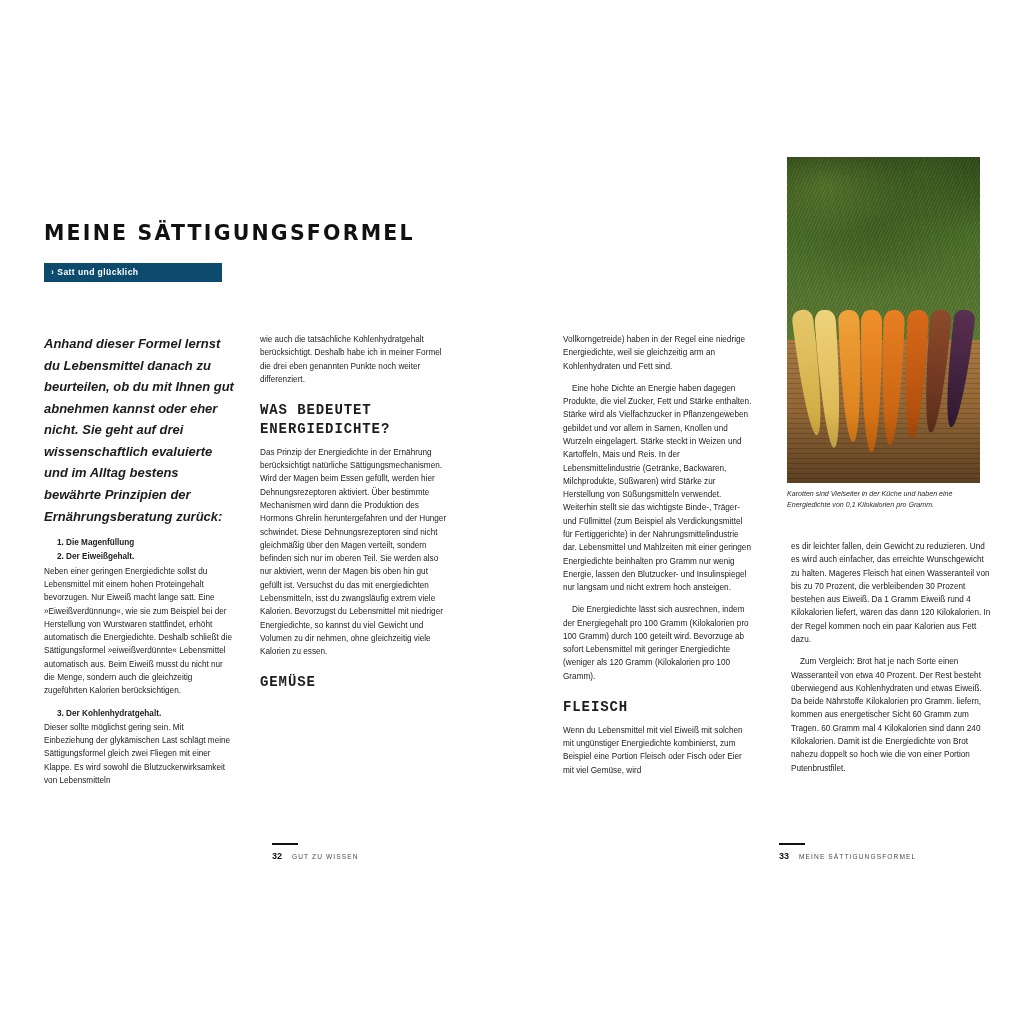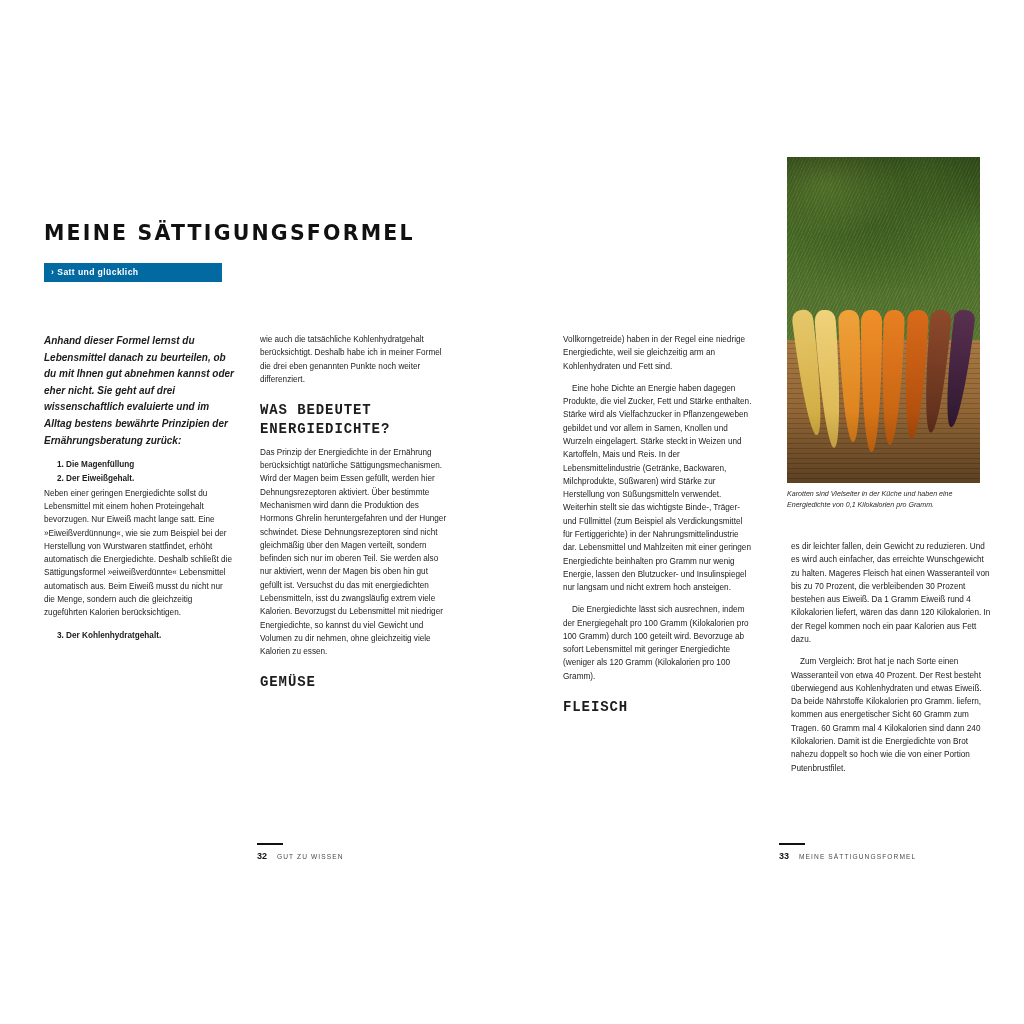--- a/index.html
+++ b/index.html
@@ -32,21 +32,21 @@
     font-size: 20.5px;
     font-weight: bold;
     letter-spacing: 2.2px;
     color: #111111;
     margin: 0;
     line-height: 1.1;
     font-family: "DejaVu Sans", sans-serif;
   }
   .subtitle-bar {
     margin-top: 18px;
-    background: #0369a1;
+    background: #0c4a6e;
     color: #ffffff;
     display: inline-block;
     padding: 4px 10px 5px 7px;
     font-size: 8.6px;
     font-weight: bold;
     letter-spacing: 0.4px;
     min-width: 178px;
     box-sizing: border-box;
   }
   .subtitle-bar .chev {
@@ -63,21 +63,21 @@
     line-height: 1.62;
     color: #1c1c1c;
     text-align: left;
   }
   .col p {
     margin: 0 0 9px 0;
   }
   .col .lead {
     font-style: italic;
     font-weight: bold;
-    font-size: 10px;
+    font-size: 13px;
     line-height: 1.66;
   }
   .col .run-head {
     font-weight: bold;
     margin: 0 0 1px 13px;
   }
   .col .sec-head {
     font-weight: bold;
     font-size: 14px;
     letter-spacing: 0.9px;
@@ -202,55 +202,57 @@
   .folio .num {
     font-weight: bold;
     font-size: 9px;
   }
   .folio .label {
     font-size: 6.6px;
     letter-spacing: 1.1px;
     color: #4a4a4a;
     text-transform: uppercase;
   }
-  #folio-left { left: 257px; }
+  #folio-left { left: 272px; }
   #folio-right { left: 779px; }
 </style>
 </head>
 <body>
 
 <div class="page">
 
   <div class="title-block">
     <h1 class="chapter-title">MEINE SÄTTIGUNGSFORMEL</h1>
     <div class="subtitle-bar">
       <span class="chev">›</span><span>Satt und glücklich</span>
     </div>
   </div>
 
   <div class="col" id="col1">
     <p class="lead">Anhand dieser Formel lernst du Lebensmittel danach zu beurteilen, ob du mit Ihnen gut abnehmen kannst oder eher nicht. Sie geht auf drei wissenschaftlich evaluierte und im Alltag bestens bewährte Prinzipien der Ernährungsberatung zurück:</p>
     <p class="run-head">1. Die Magenfüllung</p>
     <p class="run-head">2. Der Eiweißgehalt.</p>
     <p>Neben einer geringen Energiedichte sollst du Lebensmittel mit einem hohen Proteingehalt bevorzugen. Nur Eiweiß macht lange satt. Eine »Eiweißverdünnung«, wie sie zum Beispiel bei der Herstellung von Wurstwaren stattfindet, erhöht automatisch die Energiedichte. Deshalb schließt die Sättigungsformel »eiweißverdünnte« Lebensmittel automatisch aus. Beim Eiweiß musst du nicht nur die Menge,  sondern auch die gleichzeitig zugeführten Kalorien berücksichtigen.</p>
     <p class="run-head">3. Der Kohlenhydratgehalt.</p>
+    <p>Dieser sollte möglichst gering sein. Mit Einbeziehung der glykämischen Last schlägt meine Sättigungsformel gleich zwei Fliegen mit einer Klappe. Es wird sowohl die Blutzuckerwirksamkeit von Lebensmitteln</p>
   </div>
 
   <div class="col" id="col2">
     <p>wie auch die tatsächliche Kohlenhydratgehalt berücksichtigt. Deshalb habe ich in meiner Formel die drei eben genannten Punkte noch weiter differenziert.</p>
     <p class="sec-head">WAS BEDEUTET ENERGIEDICHTE?</p>
     <p>Das Prinzip der Energiedichte  in der Ernährung berücksichtigt natürliche Sättigungsmechanismen. Wird der Magen beim Essen gefüllt, werden hier Dehnungsrezeptoren aktiviert. Über bestimmte Mechanismen wird dann die Produktion des Hormons Ghrelin heruntergefahren und der Hunger schwindet. Diese Dehnungsrezeptoren sind nicht gleichmäßig über den Magen verteilt, sondern befinden sich nur im oberen Teil. Sie werden also nur aktiviert, wenn der Magen bis oben hin gut gefüllt ist. Versuchst du das mit energiedichten Lebensmitteln, isst du zwangsläufig extrem viele Kalorien. Bevorzugst du Lebensmittel mit niedriger Energiedichte, so kannst du viel Gewicht und Volumen zu dir nehmen, ohne gleichzeitig viele Kalorien zu essen.</p>
     <p class="sec-head">GEMÜSE</p>
   </div>
 
   <div class="col" id="col3">
     <p>Vollkorngetreide) haben in der Regel eine niedrige Energiedichte, weil sie gleichzeitig arm an Kohlenhydraten und Fett sind.</p>
     <p class="indent">Eine hohe Dichte an Energie haben dagegen Produkte, die viel Zucker, Fett und Stärke enthalten. Stärke wird als Vielfachzucker in Pflanzengeweben gebildet und vor allem in Samen, Knollen und Wurzeln eingelagert. Stärke steckt in Weizen und Kartoffeln, Mais und Reis. In der Lebensmittelindustrie (Getränke, Backwaren, Milchprodukte, Süßwaren) wird Stärke zur Herstellung von Süßungsmitteln verwendet. Weiterhin stellt sie das wichtigste Binde-, Träger- und Füllmittel (zum Beispiel als Verdickungsmittel für Fertiggerichte) in der Nahrungsmittelindustrie dar. Lebensmittel und Mahlzeiten mit einer geringen Energiedichte beinhalten pro Gramm nur wenig Energie, lassen den Blutzucker- und Insulinspiegel nur langsam und nicht extrem hoch ansteigen.</p>
     <p class="indent">Die Energiedichte lässt sich ausrechnen, indem der Energiegehalt pro 100 Gramm (Kilokalorien pro 100 Gramm) durch 100 geteilt wird. Bevorzuge ab sofort Lebensmittel mit geringer Energiedichte (weniger als 120 Gramm (Kilokalorien pro 100 Gramm).</p>
     <p class="sec-head">FLEISCH</p>
+    <p>Wenn du Lebensmittel mit viel Eiweiß mit solchen mit ungünstiger Energiedichte kombinierst, zum Beispiel eine Portion Fleisch oder Fisch oder Eier mit viel Gemüse,  wird</p>
   </div>
 
   <div class="col" id="col4">
     <p>es dir leichter fallen, dein Gewicht zu reduzieren. Und es wird auch einfacher, das erreichte Wunschgewicht zu halten. Mageres Fleisch hat einen Wasseranteil von bis zu 70 Prozent, die verbleibenden 30 Prozent bestehen aus Eiweiß. Da 1 Gramm Eiweiß rund 4 Kilokalorien liefert, wären das dann 120 Kilokalorien. In der Regel kommen noch ein paar Kalorien aus Fett dazu.</p>
     <p class="indent">Zum Vergleich: Brot hat je nach Sorte einen Wasseranteil von etwa 40 Prozent. Der Rest besteht überwiegend aus Kohlenhydraten und etwas Eiweiß. Da beide Nährstoffe Kilokalorien pro Gramm. liefern, kommen aus energetischer Sicht 60 Gramm zum Tragen. 60 Gramm mal 4 Kilokalorien sind dann 240 Kilokalorien. Damit ist die Energiedichte von Brot nahezu doppelt so hoch wie die von einer Portion Putenbrustfilet.</p>
   </div>
 
   <div class="photo-wrap">
     <div class="photo">
       <div class="board"></div>

